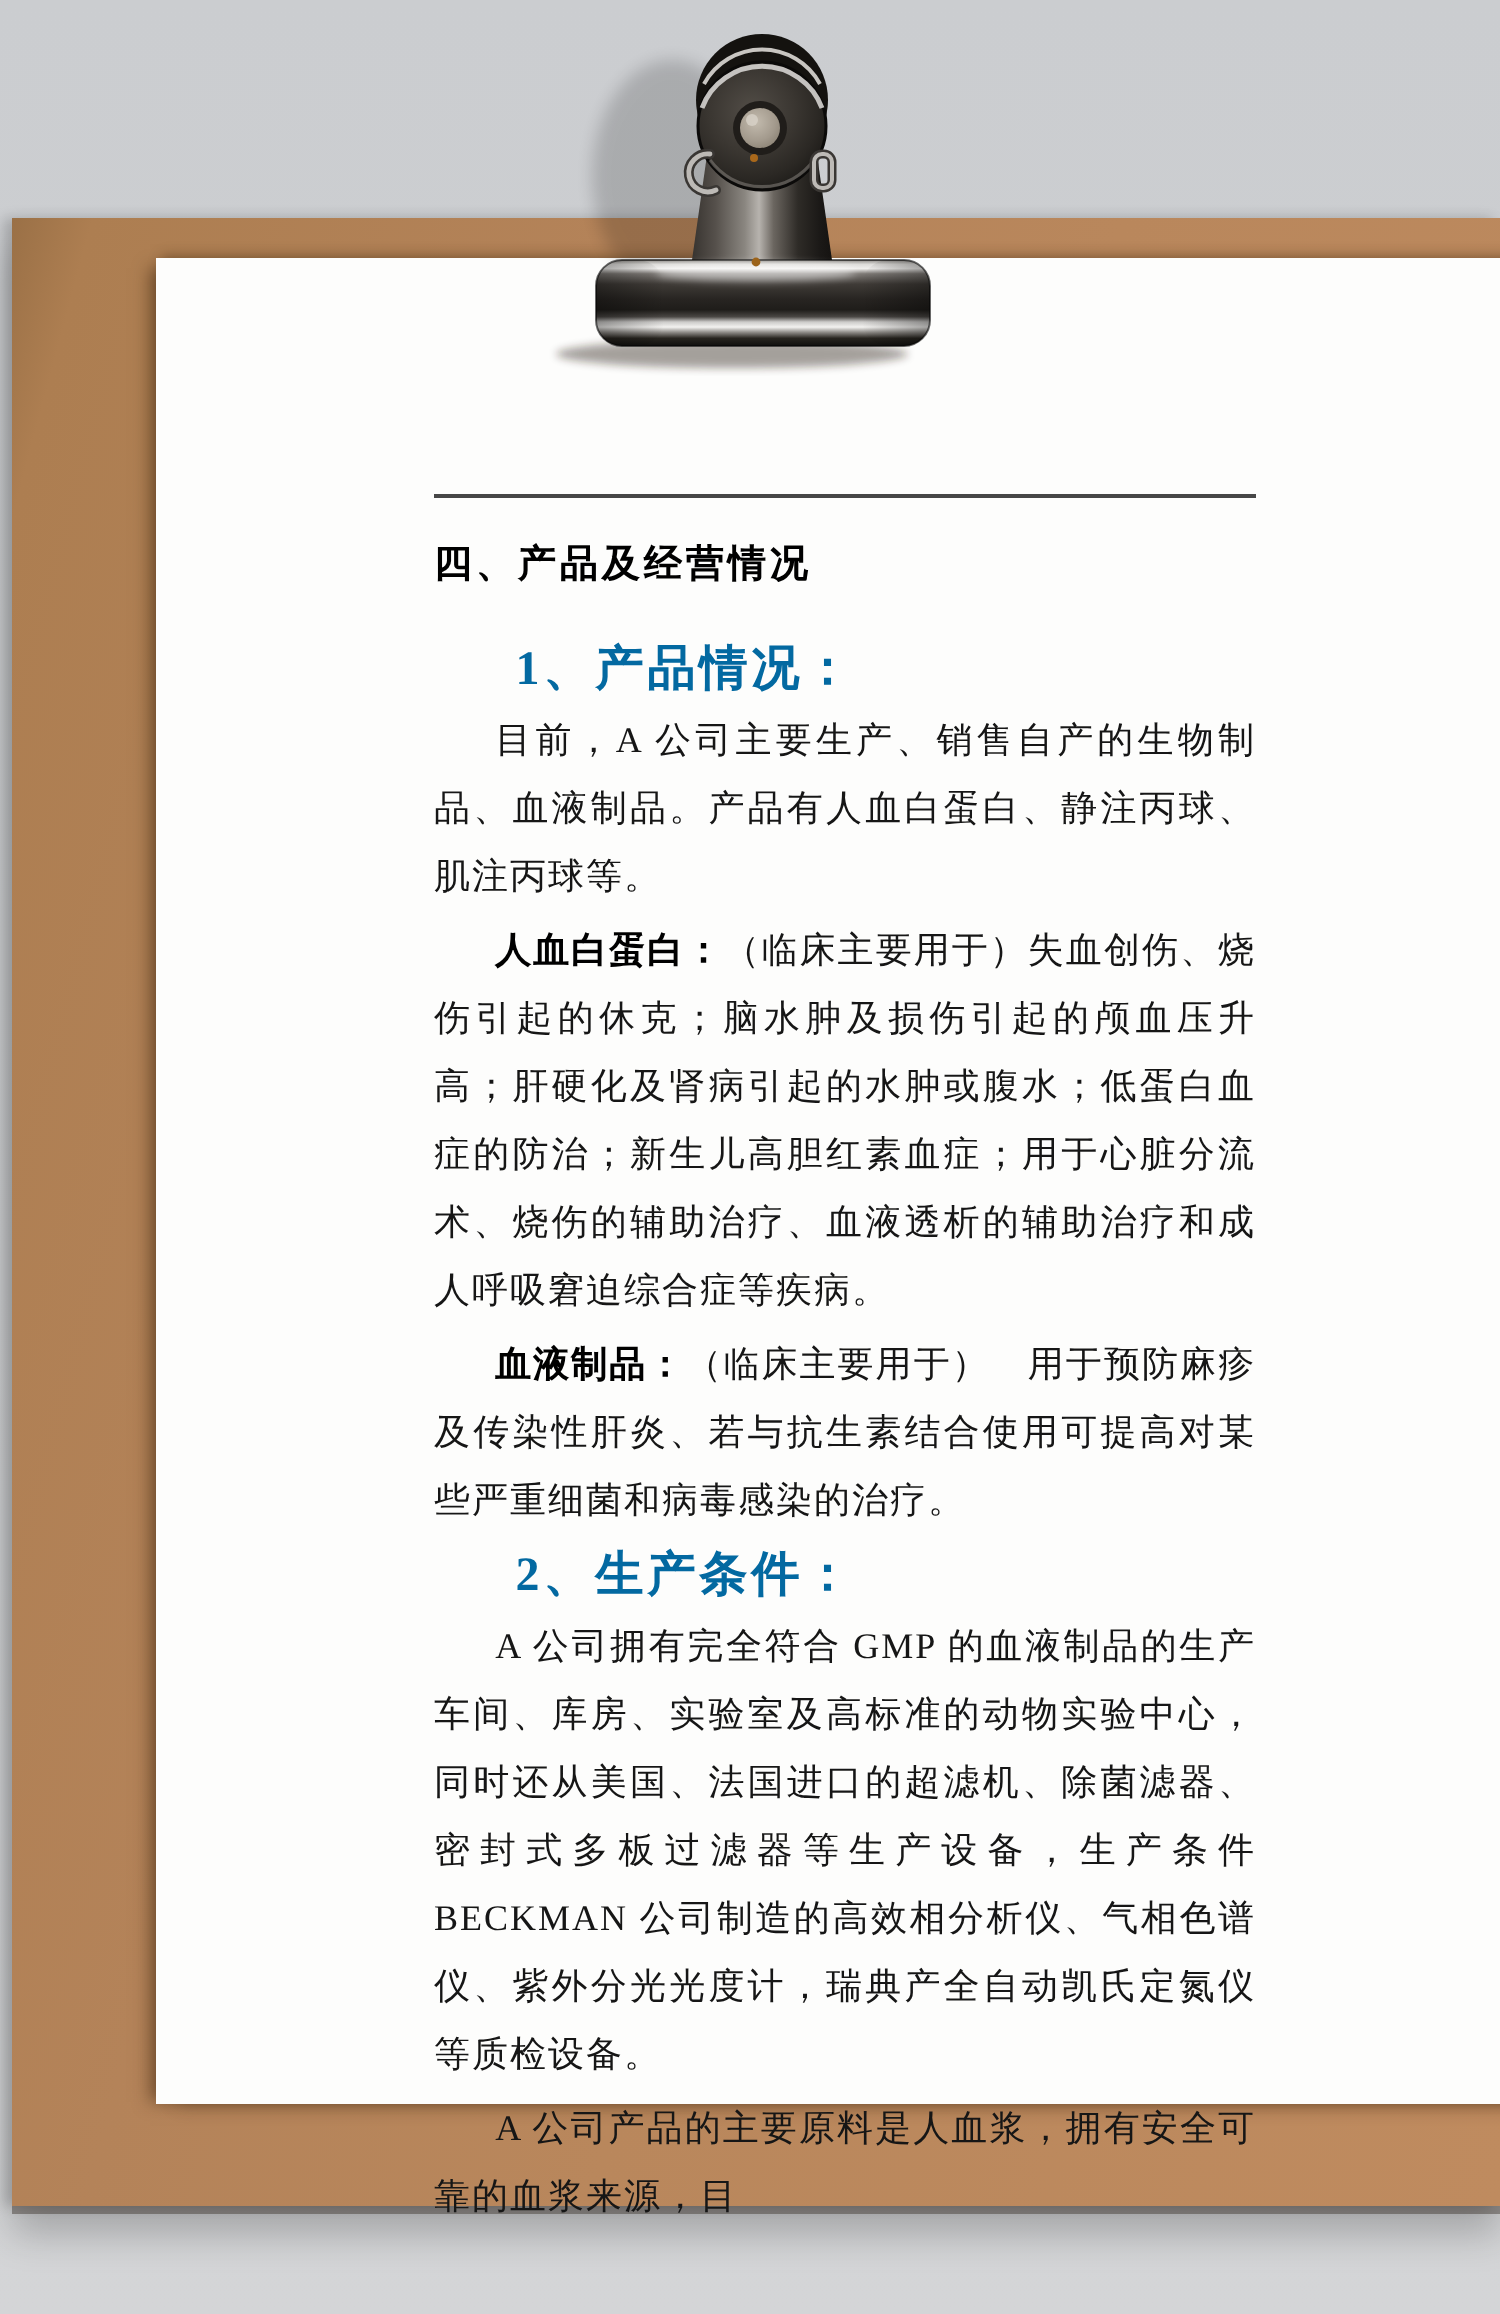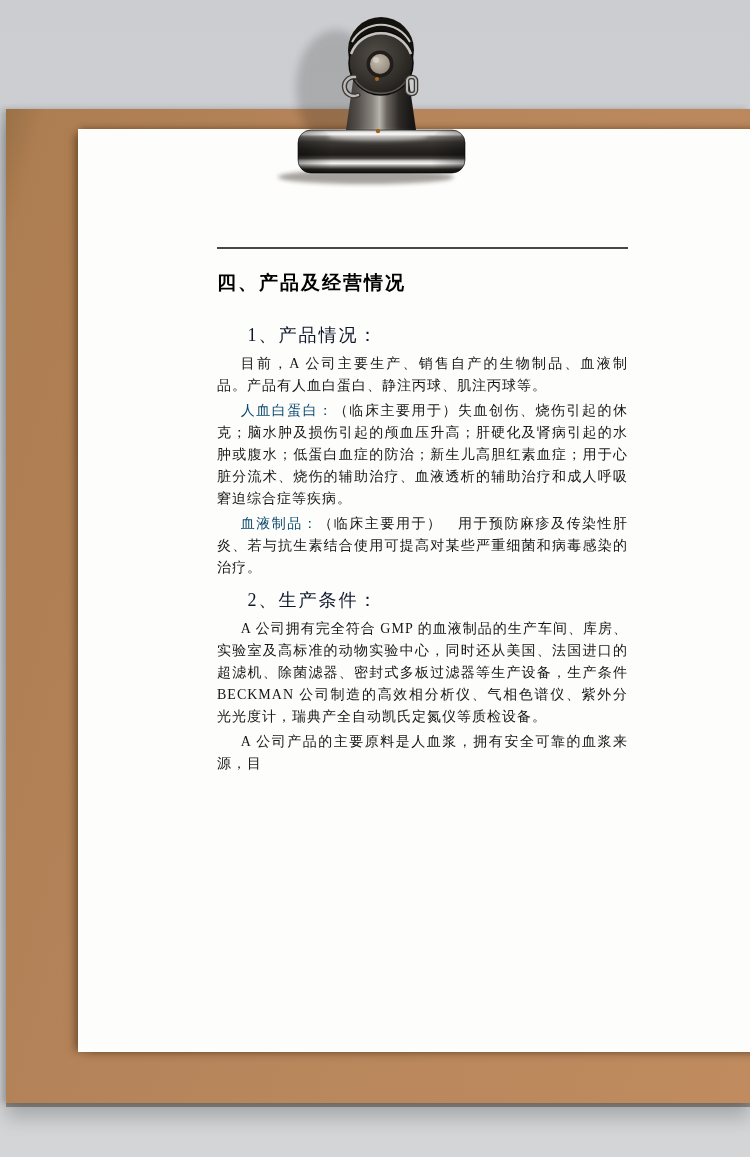--- a/index.html
+++ b/index.html
@@ -31,30 +31,30 @@
     border-top:2px solid #474747;
     color:#161616;
   }
   .h1{
     margin:21px 0 24px 0;
     font-size:19px;line-height:26px;font-weight:bold;color:#000;
     letter-spacing:2px;
   }
   .sub{
     margin:6px 0 0 0;
-    font-size:18px;line-height:30px;font-weight:normal;color:#0f172a;
+    font-size:24px;line-height:30px;font-weight:bold;color:#0369a1;
     text-indent:1.7em;letter-spacing:2px;
   }
   .para{
     margin:3px 0 0 0;
-    font-size:14px;line-height:22px;
+    font-size:18px;line-height:34px;
     text-indent:1.7em;text-align:justify;text-justify:inter-character;
     letter-spacing:1px;
   }
-  .para .lead{font-weight:normal;color:#0c4a6e;}
+  .para .lead{font-weight:bold;color:#000000;}
 
   .clip{position:absolute;left:240px;top:4px;width:250px;height:184px;}
 </style>
 </head>
 <body>
 
 <div class="scene">
 
   <div class="board"></div>
 

